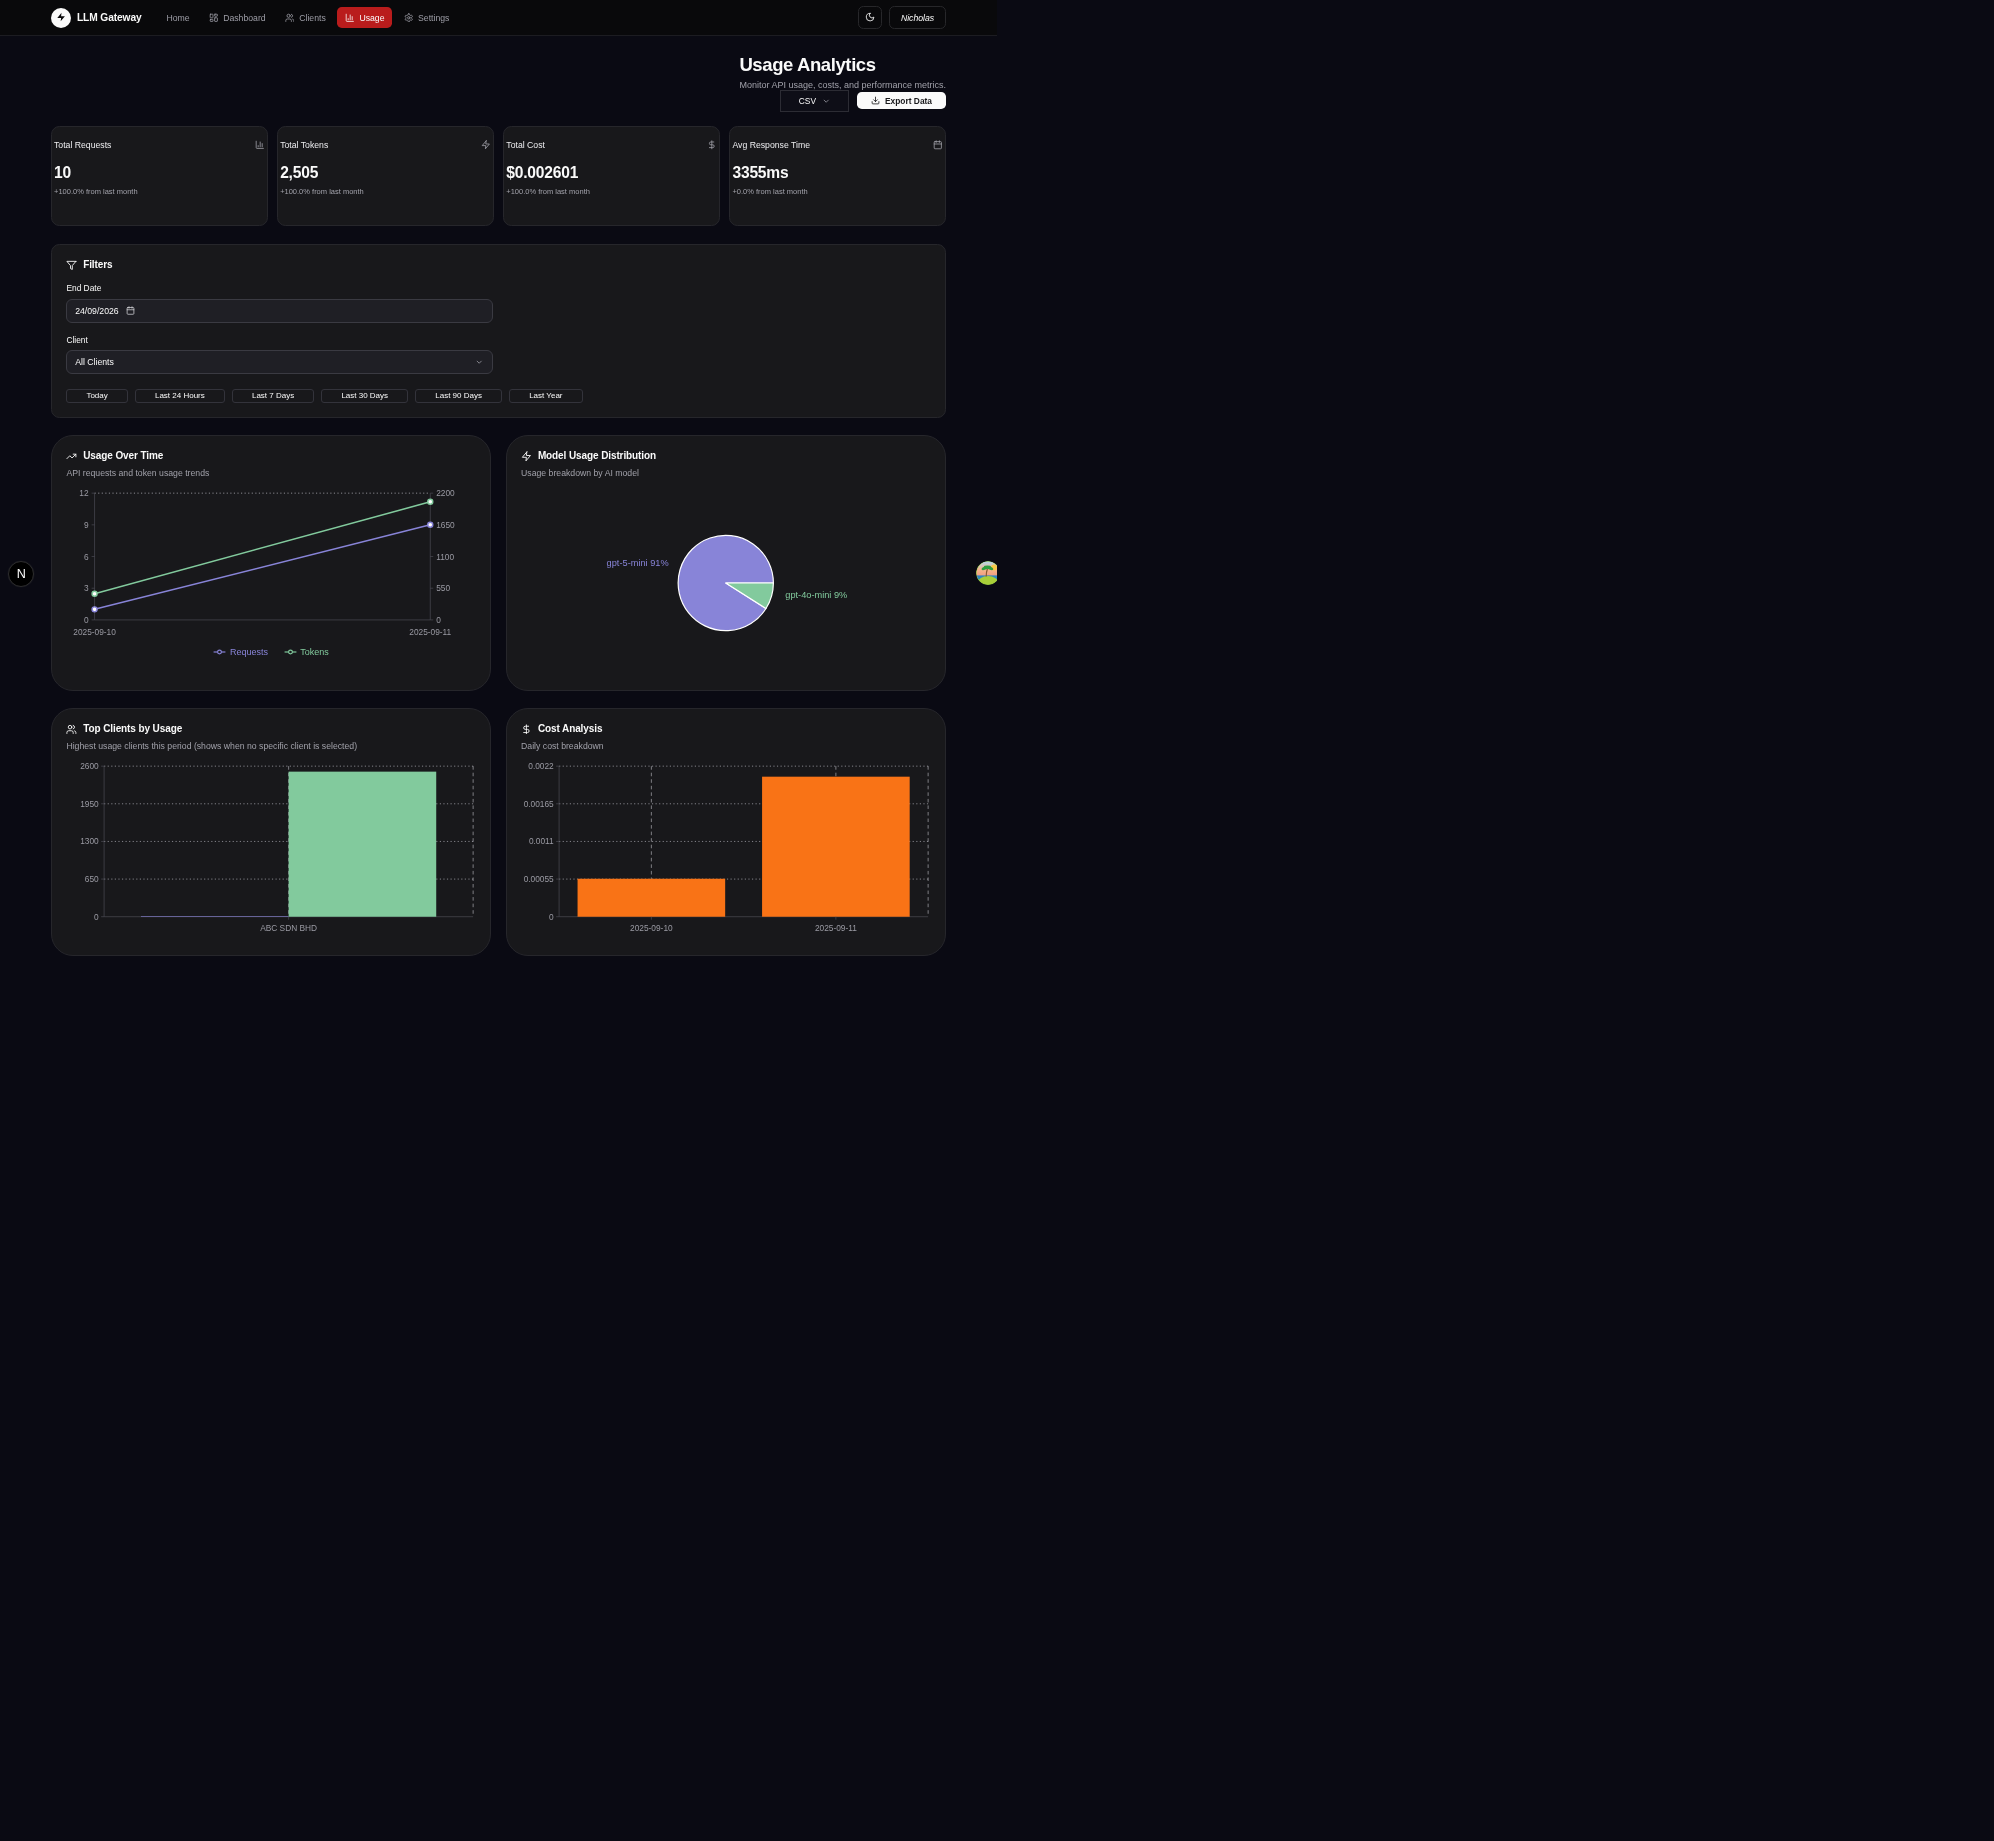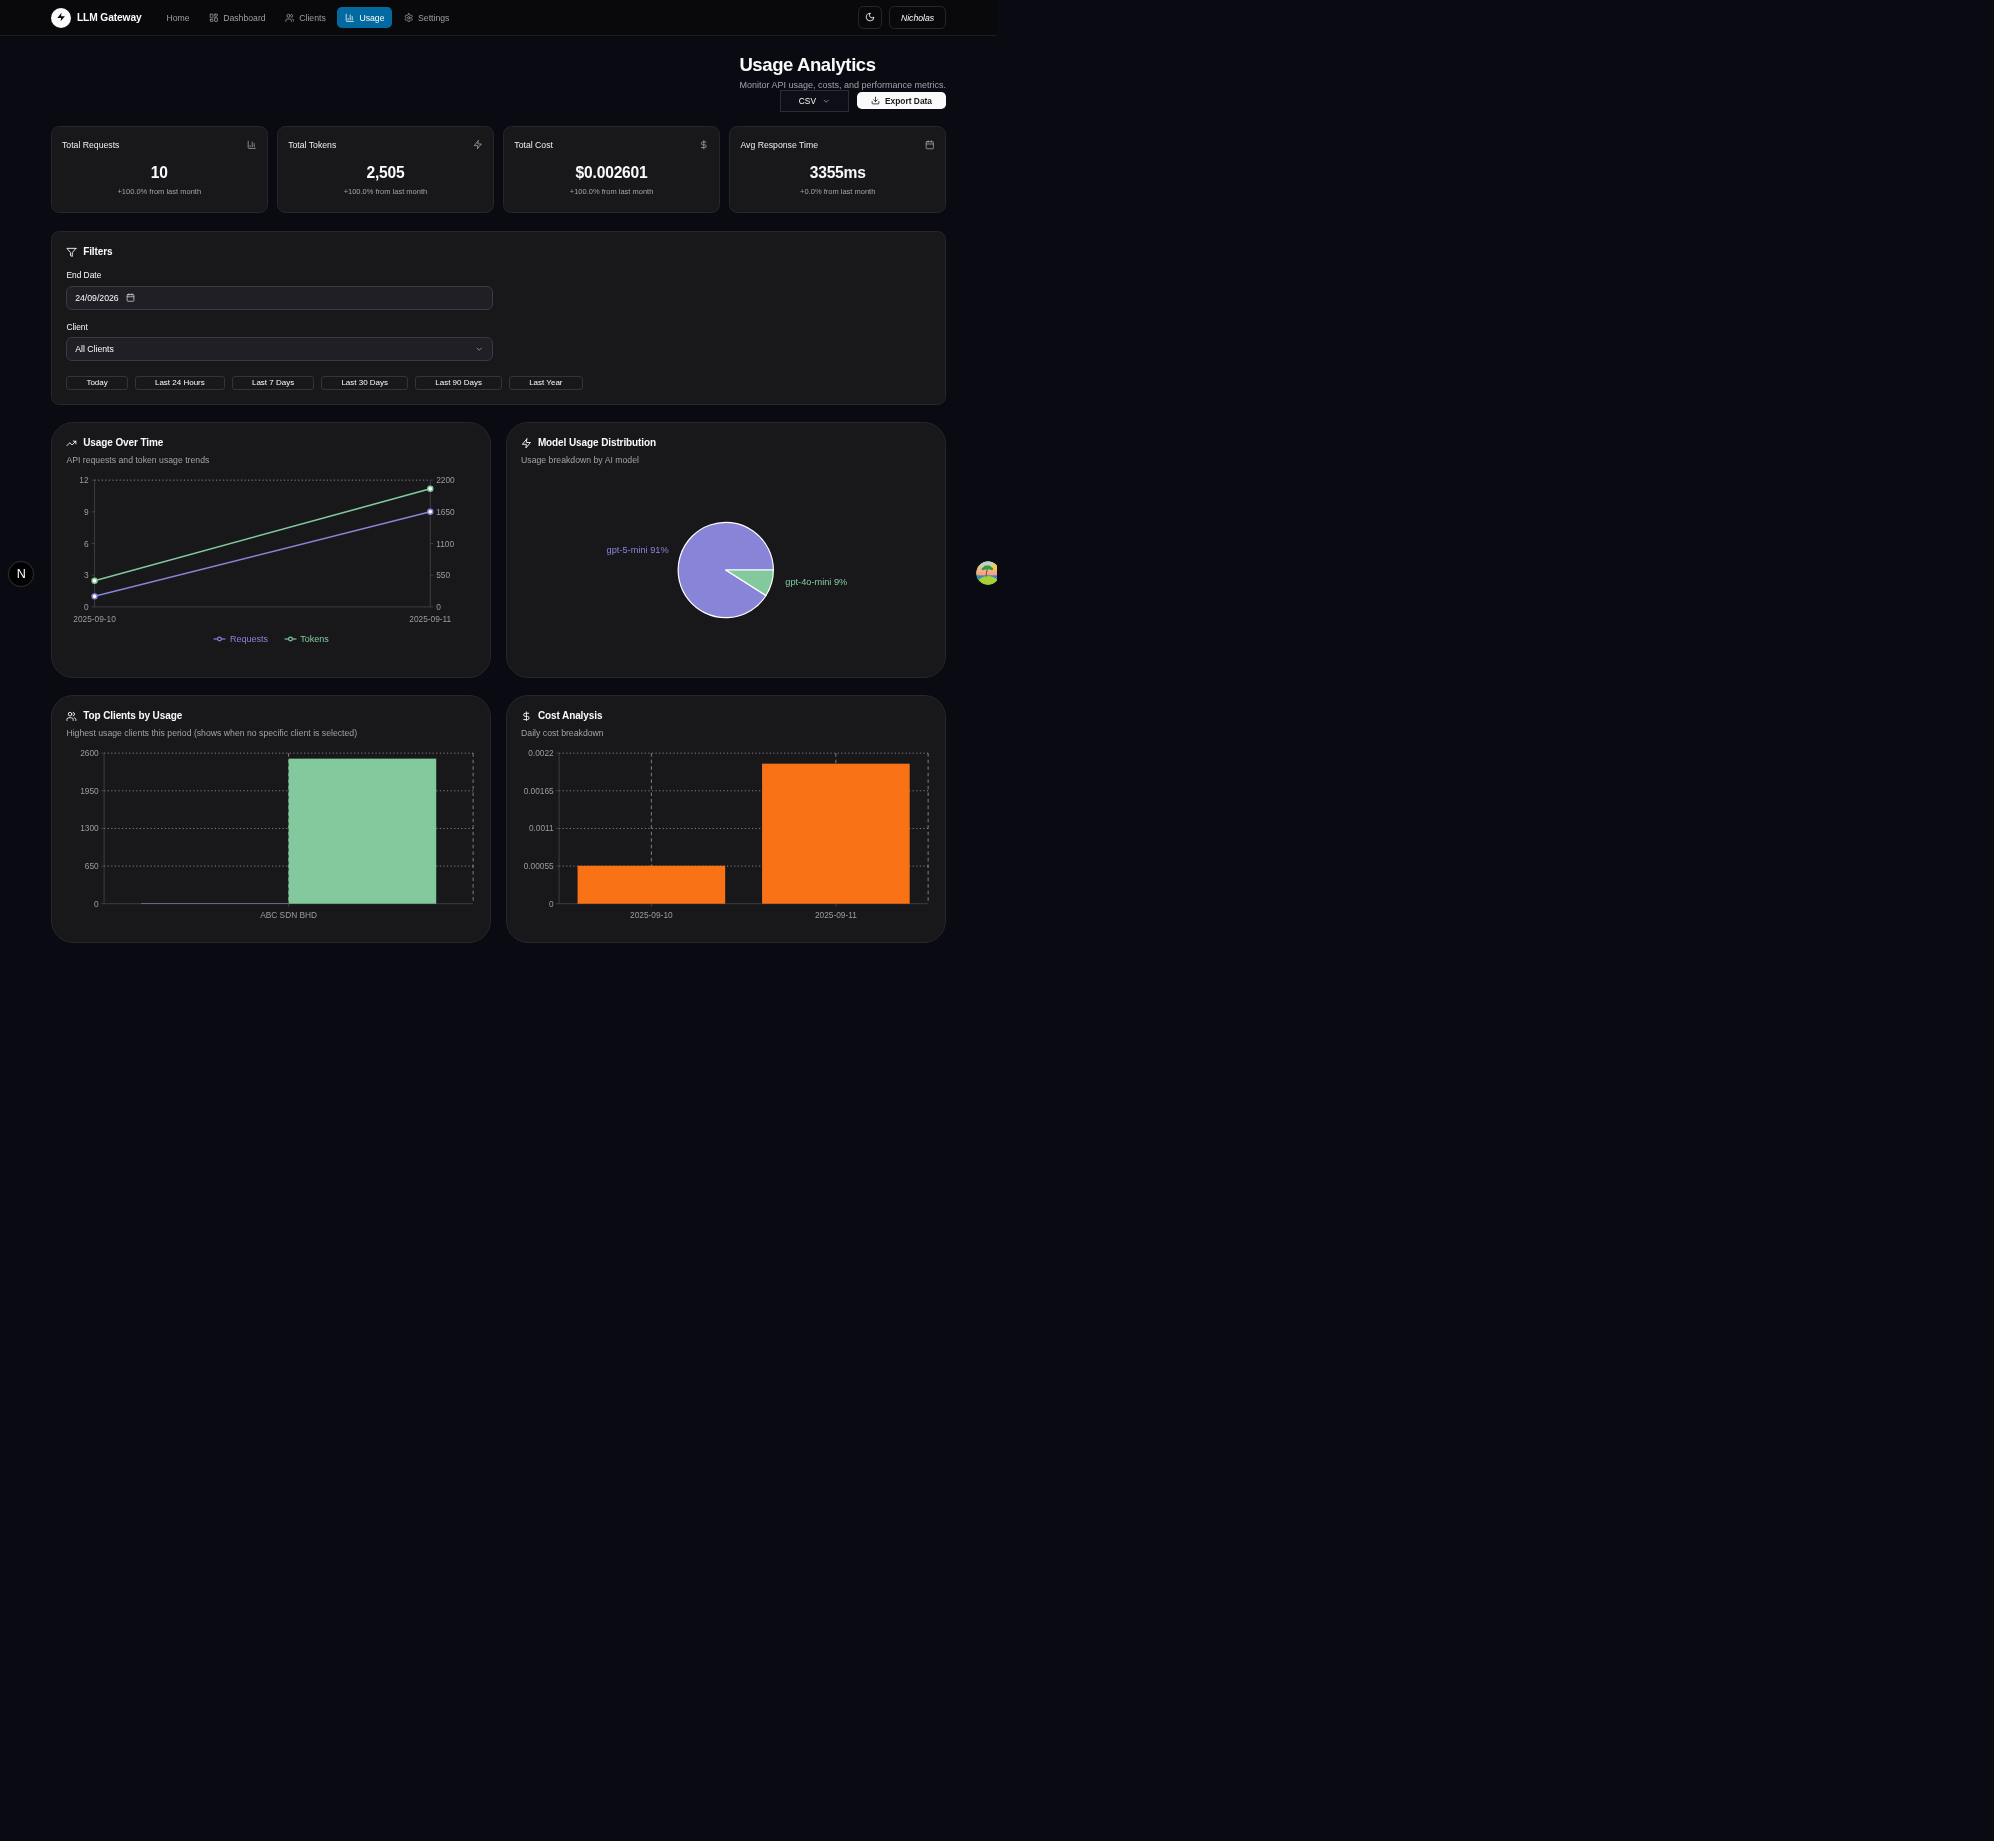--- a/index.html
+++ b/index.html
@@ -25,21 +25,21 @@
     display: flex; align-items: center; justify-content: center;
   }
   .brand-pill svg { width: 10.2px; height: 10.2px; }
   .brand-name { font-size: 10.2px; font-weight: 700; letter-spacing: -0.1px; }
   .nav-links { display: flex; align-items: center; gap: 3.6px; }
   .nav-item {
     display: flex; align-items: center; gap: 4.8px; color: #9d9da6;
     font-size: 8.7px; padding: 5.4px 7.8px; border-radius: 4.8px; cursor: pointer;
     text-decoration: none;
   }
-  .nav-item.active { background: #0369a1; color: #fafafa; }
+  .nav-item.active { background: #b91c1c; color: #fafafa; }
   .nav-item .icon { width: 9.6px; height: 9.6px; }
   .nav-right { display: flex; align-items: center; gap: 7.2px; }
   .icon-btn {
     width: 24px; height: 23px; border-radius: 5.4px; border: 0.6px solid #27272a;
     background: transparent; display: flex; align-items: center; justify-content: center;
     color: #fafafa; cursor: pointer;
   }
   .icon-btn .icon { width: 10.2px; height: 10.2px; }
   .user-btn {
     height: 23px; border-radius: 5.4px; border: 0.6px solid #27272a; background: transparent;
@@ -61,21 +61,21 @@
   .csv-select .icon { width: 8.4px; height: 8.4px; color: #a1a1aa; }
   .export-btn {
     display: flex; align-items: center; gap: 5.4px; height: 17px; padding: 0 14px;
     background: #fafafa; color: #18181b; border: none; border-radius: 4.8px;
     font-size: 8.4px; font-weight: 600; cursor: pointer; font-family: inherit;
   }
   .export-btn .icon { width: 9px; height: 9px; }
   
   .card { background: #18181b; border: 0.6px solid #26262b; border-radius: 8.4px; }
   .stats-grid { display: grid; grid-template-columns: repeat(4, 1fr); gap: 9.6px; margin-top: 14.4px; }
-  .stat-card { padding: 13px 10px; height: 87px; text-align: center; }
+  .stat-card { padding: 13px 2px; height: 100px; }
   .stat-head { display: flex; justify-content: space-between; align-items: center; }
   .stat-title { font-size: 8.7px; font-weight: 500; color: #ededf0; }
   .stat-head .icon { width: 9.6px; height: 9.6px; color: #a1a1aa; }
   .stat-value { font-size: 15.6px; font-weight: 700; margin-top: 14.4px; letter-spacing: -0.2px; }
   .stat-change { font-size: 7.5px; color: #a1a1aa; margin-top: 4.2px; }
   
   .filters-card { margin-top: 18px; padding: 14.4px; }
   .section-title-row { display: flex; align-items: center; gap: 6px; }
   .section-title-row .icon { width: 10.8px; height: 10.8px; }
   .section-title { font-size: 10px; font-weight: 700; letter-spacing: -0.1px; }

